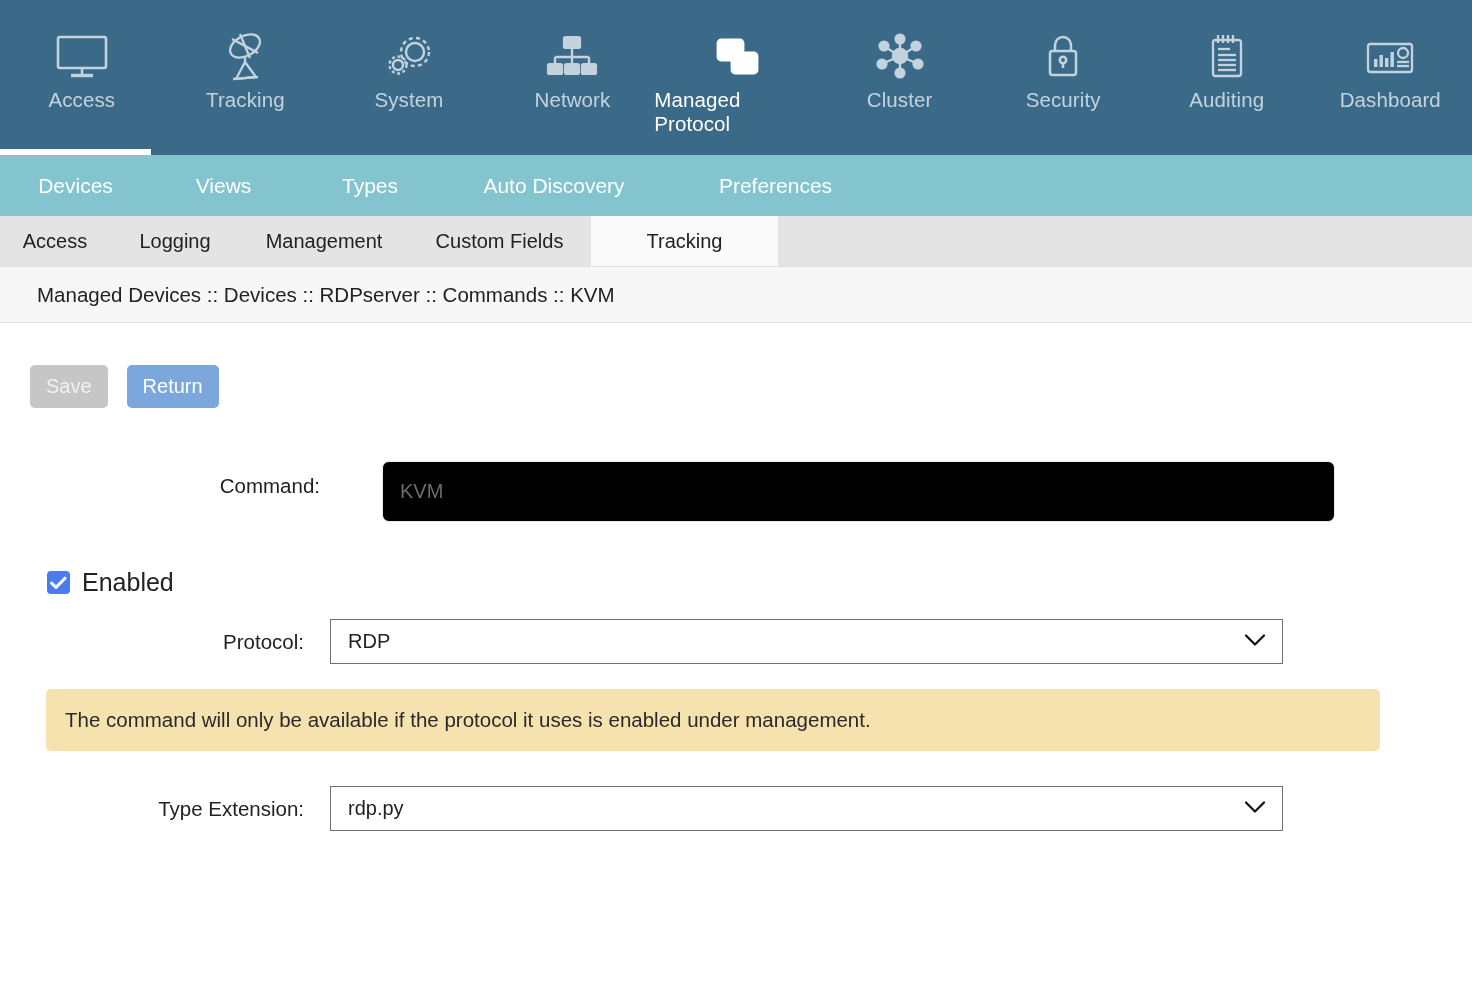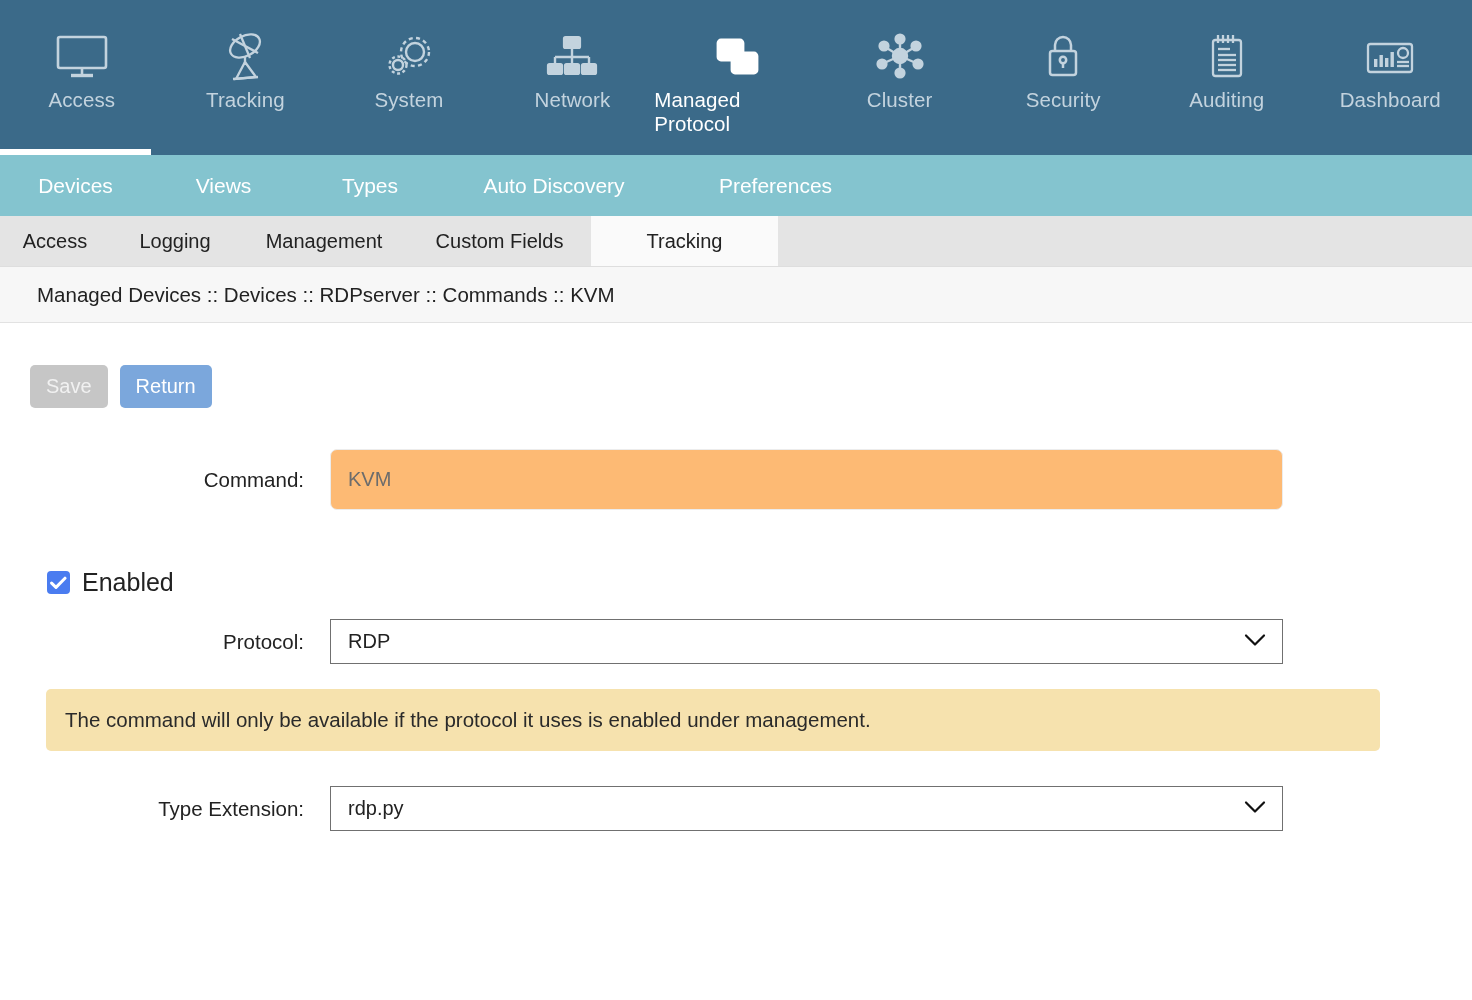--- a/index.html
+++ b/index.html
@@ -102,21 +102,21 @@
     color: #222222;
   }
 
   
   .content { position: relative; background: #ffffff; height: 632px; }
 
   .btnrow {
     position: absolute;
     left: 30px; top: 42px;
     display: flex;
-    gap: 12px;
+    gap: 19px;
   }
   .btn {
     border: none;
     border-radius: 5px;
     font-family: "Liberation Sans", sans-serif;
     font-size: 20px;
     color: #ffffff;
     padding: 0 16px;
     height: 43px;
     line-height: 43px;
@@ -144,26 +144,27 @@
     height: 61px;
     font-family: "Liberation Sans", sans-serif;
     font-size: 20px;
     padding: 0 17px;
     color: #222;
     border: 1px solid #8d8d8d;
     background: #ffffff;
     border-radius: 0;
   }
   .fakeinput.readonly {
-    background: #fdba74;
+    background: #000000;
     border: 1px solid #ececec;
     border-radius: 7px;
     color: #6c6c6c;
     display: flex;
     align-items: center;
+    margin-top: 12px;
   }
 
   .selectwrap { position: relative; width: 100%; }
   .selectwrap .fakeinput {
     display: flex; align-items: center;
     height: 45px;
     border: 1px solid #707070;
     padding-right: 48px;
   }
   .chev {
@@ -384,21 +385,21 @@
   <span>Managed Devices :: Devices :: RDPserver :: Commands :: KVM</span>
 </div>
 
 <div class="content">
 
   <div class="btnrow">
     <button class="btn btn-save">Save</button>
     <button class="btn btn-return">Return</button>
   </div>
 
-  <div class="field-row" style="left:0; top:126px;">
+  <div class="field-row" style="left:16px; top:126px;gap:36px;">
     <div class="field-label">Command:</div>
     <div class="ctrl">
       <div class="fakeinput readonly">KVM</div>
     </div>
   </div>
 
   <div class="cbrow" style="top:245px;">
     <span class="cbox">
       <svg width="17" height="14" viewBox="0 0 17 14">
         <path d="M1.6 7.1 L6 11.4 L15 2.2" fill="none" stroke="#ffffff" stroke-width="3" stroke-linecap="round" stroke-linejoin="round"></path>

